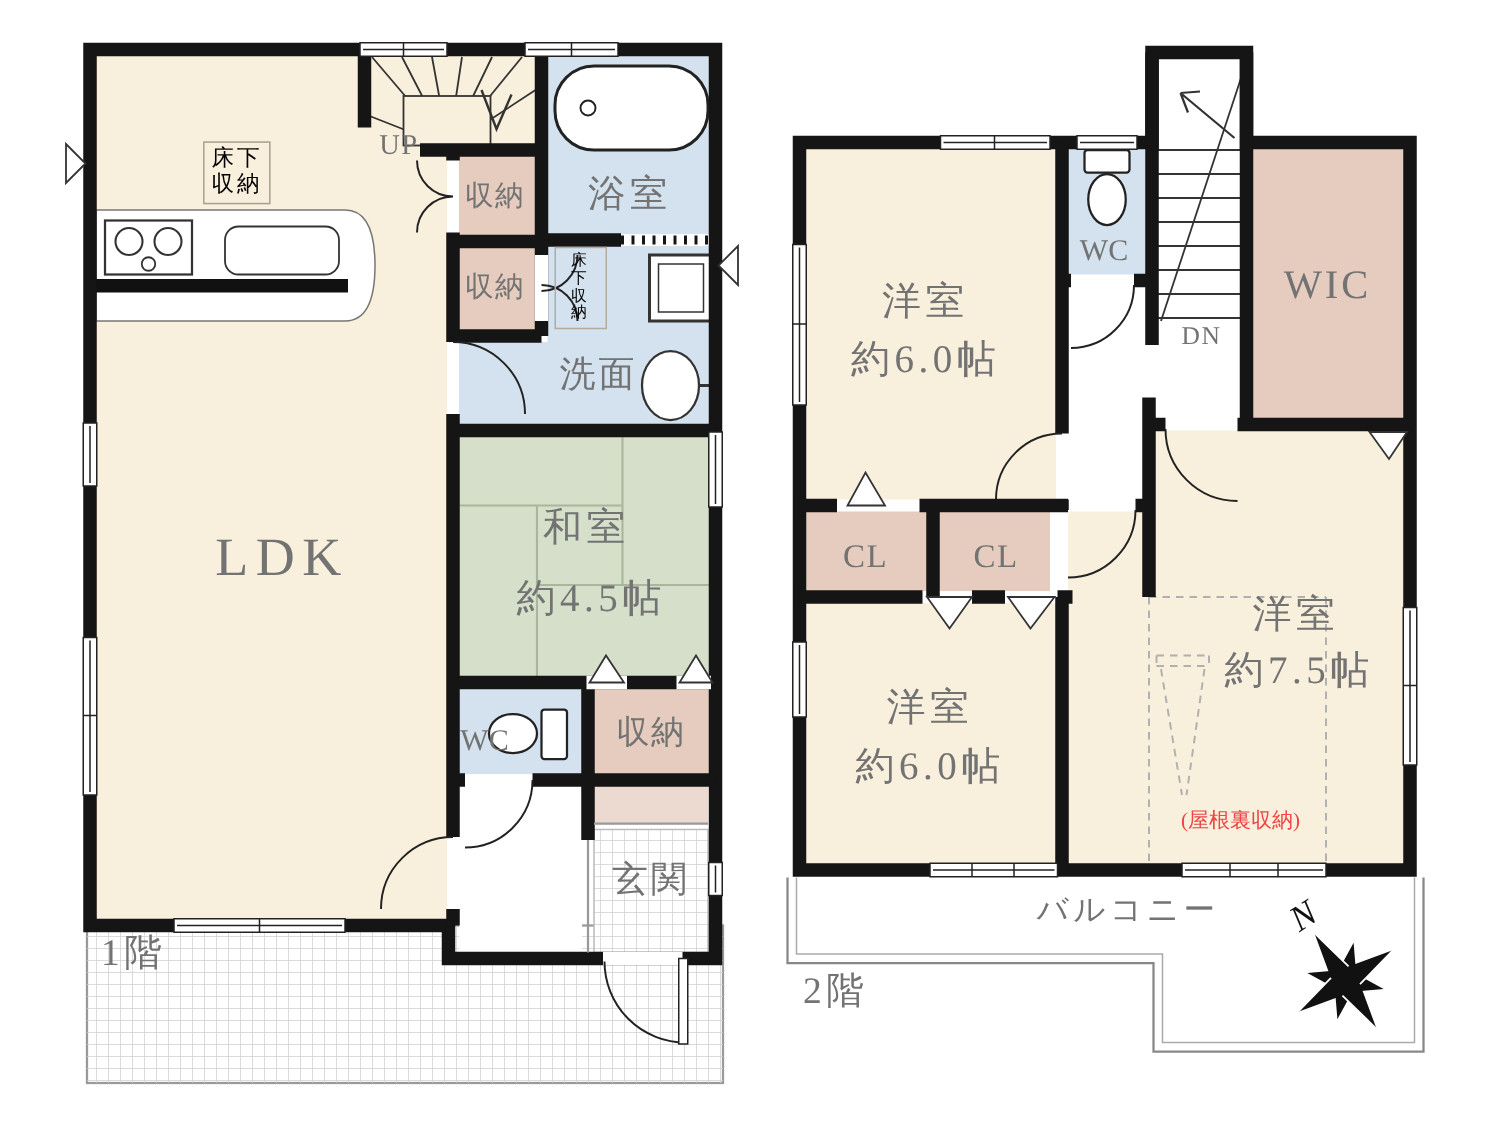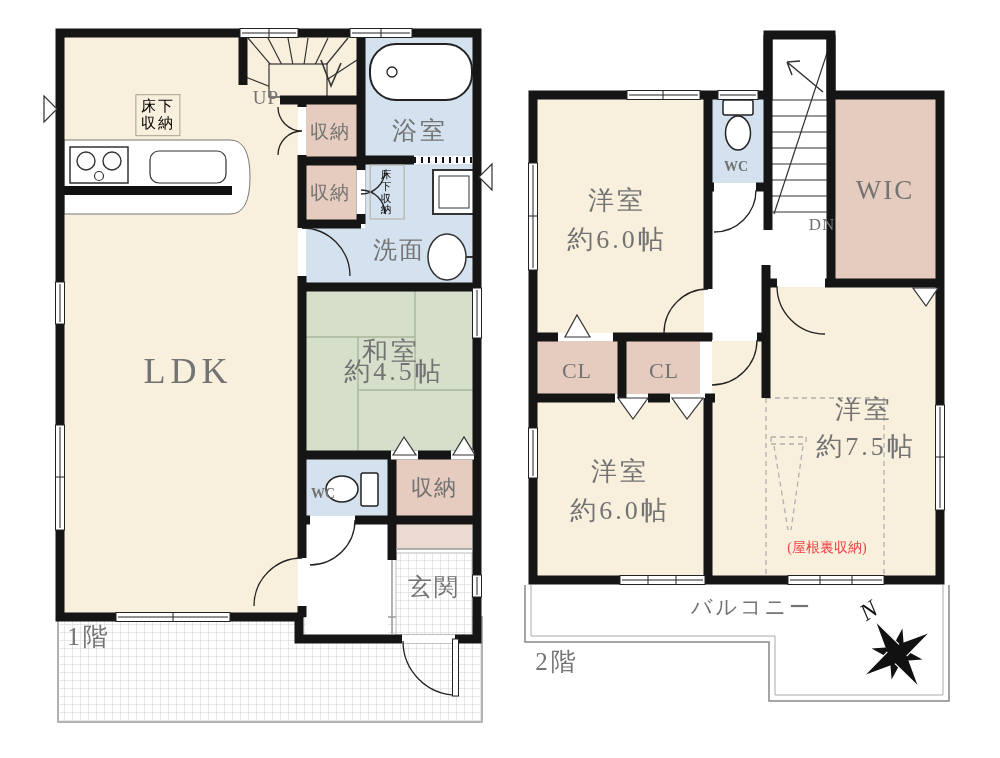--- a/index.html
+++ b/index.html
@@ -8,21 +8,21 @@
   #plan svg{position:absolute;left:0;top:0;}
   .lbl{position:absolute;transform:translate(-50%,-50%);white-space:nowrap;
        color:#737373;line-height:1;text-align:center;}
   .sz36{font-size:36px;letter-spacing:5px;}
   .sz27{font-size:27px;letter-spacing:2px;}
   .sz26{font-size:26px;letter-spacing:3px;}
   .sz25{font-size:25px;letter-spacing:3px;}
   .sz24{font-size:24px;letter-spacing:2px;}
   .sz22{font-size:22px;letter-spacing:1px;}
   .sz21{font-size:21px;letter-spacing:3px;}
-  .sz20{font-size:14px;font-weight:bold;}
+  .sz20{font-size:20px;}
   .sz19{font-size:19px;letter-spacing:1px;}
   .sz17{font-size:17px;letter-spacing:1px;}
   .underfloor{white-space:normal;width:2.35em;border:1px solid #a89f8e;color:#000000;
        padding:3px 4px;line-height:1.12;letter-spacing:2px;background:transparent;}
   .uf-small{font-size:10.5px;border-color:#b3ab9c;}
   .uf-big{font-size:15px;}
   .attic-lbl{font-size:14px;color:#ef4444;letter-spacing:0;}
 </style>
 </head>
 <body>
@@ -232,21 +232,21 @@
   <g transform="translate(897,654) rotate(-33)">
     <polygon points="0,-26 6,-6 26,0 6,6 0,26 -6,6 -26,0 -6,-6" fill="#111" transform="rotate(45)"></polygon>
     <polygon points="0,-38 7,-7 38,0 7,7 0,38 -7,7 -38,0 -7,-7" fill="#111"></polygon>
     <path d="M0,-38 L7,-7 M38,0 L7,7 M0,38 L-7,7 M-38,0 L-7,-7" stroke="#fff" stroke-width="1.2" fill="none"></path>
     <text x="0" y="-44" text-anchor="middle" font-size="24" font-style="italic" font-family="Liberation Serif, DejaVu Serif, serif" fill="#111">N</text>
   </g>
 </svg>
 
 <div class="lbl sz36" style="left:188px;top:371px;">LDK</div>
 <div class="lbl sz26" style="left:391px;top:352px;">和室</div>
-<div class="lbl sz26" style="left:394px;top:372px;">約4.5帖</div>
+<div class="lbl sz26" style="left:394px;top:399px;">約4.5帖</div>
 <div class="lbl sz25" style="left:420px;top:130px;">浴室</div>
 <div class="lbl sz24" style="left:399px;top:250px;">洗面</div>
 <div class="lbl sz20" style="left:323px;top:494px;">WC</div>
 <div class="lbl sz19" style="left:330px;top:131px;">収納</div>
 <div class="lbl sz19" style="left:330px;top:192px;">収納</div>
 <div class="lbl sz22" style="left:434px;top:488px;">収納</div>
 <div class="lbl sz24" style="left:434px;top:587px;">玄関</div>
 <div class="lbl sz19" style="left:266px;top:97px;">UP</div>
 <div class="lbl underfloor uf-big" style="left:158px;top:115px;">床下収納</div>
 <div class="lbl underfloor uf-small" style="left:387px;top:192px;">床下収納</div>
@@ -255,18 +255,18 @@
 <div class="lbl sz26" style="left:617px;top:201px;">洋室</div>
 <div class="lbl sz26" style="left:617px;top:240px;">約6.0帖</div>
 <div class="lbl sz26" style="left:620px;top:472px;">洋室</div>
 <div class="lbl sz26" style="left:620px;top:511px;">約6.0帖</div>
 <div class="lbl sz26" style="left:864px;top:410px;">洋室</div>
 <div class="lbl sz26" style="left:866px;top:447px;">約7.5帖</div>
 <div class="lbl sz27" style="left:885px;top:190px;">WIC</div>
 <div class="lbl sz20" style="left:736px;top:167px;">WC</div>
 <div class="lbl sz22" style="left:577px;top:371px;">CL</div>
 <div class="lbl sz22" style="left:664px;top:371px;">CL</div>
-<div class="lbl sz17" style="left:801px;top:224px;margin-left:21px;">DN</div>
+<div class="lbl sz17" style="left:801px;top:224px;">DN</div>
 <div class="lbl sz21" style="left:752px;top:607px;">バルコニー</div>
 <div class="lbl attic-lbl" style="left:827px;top:548px;">(屋根裏収納)</div>
 <div class="lbl sz25" style="left:557px;top:661px;">2階</div>
 
 </div>
 
 </body></html>

